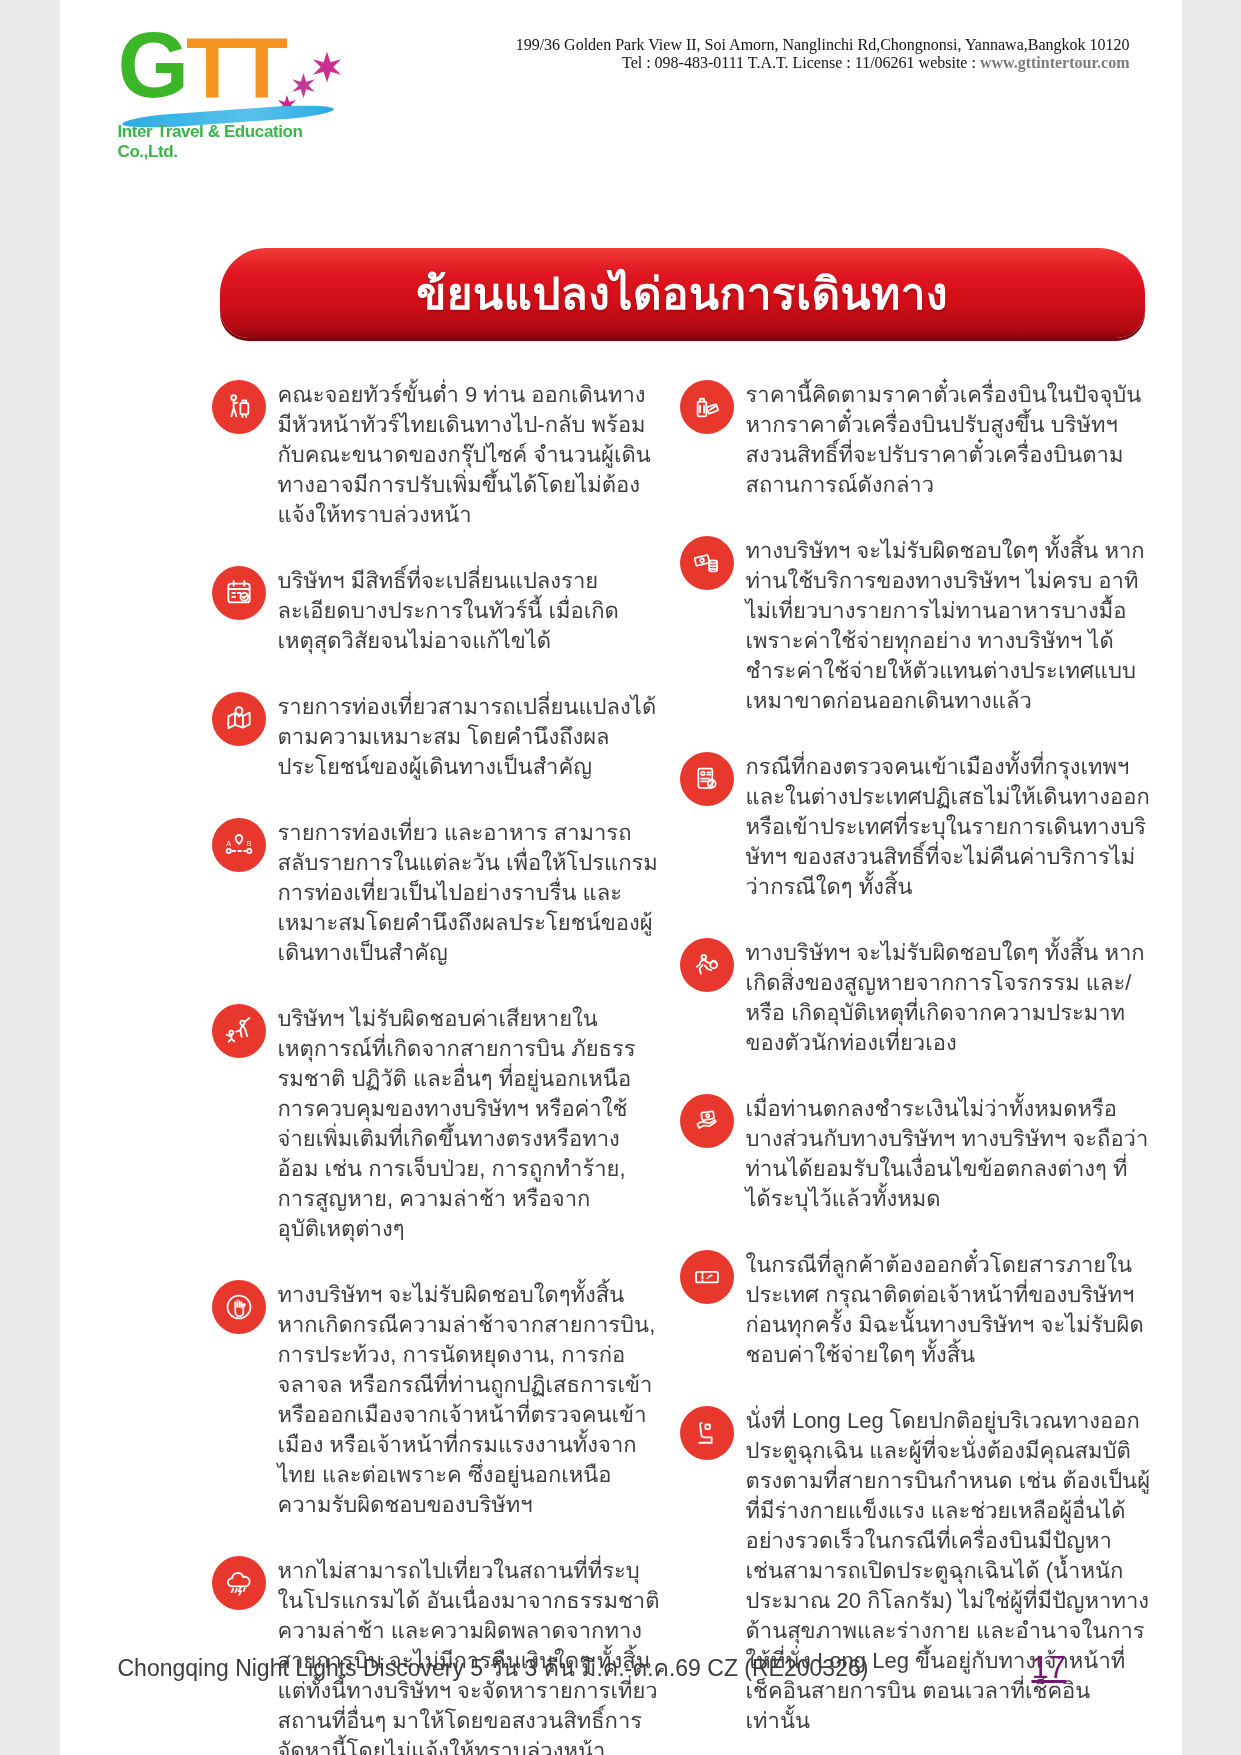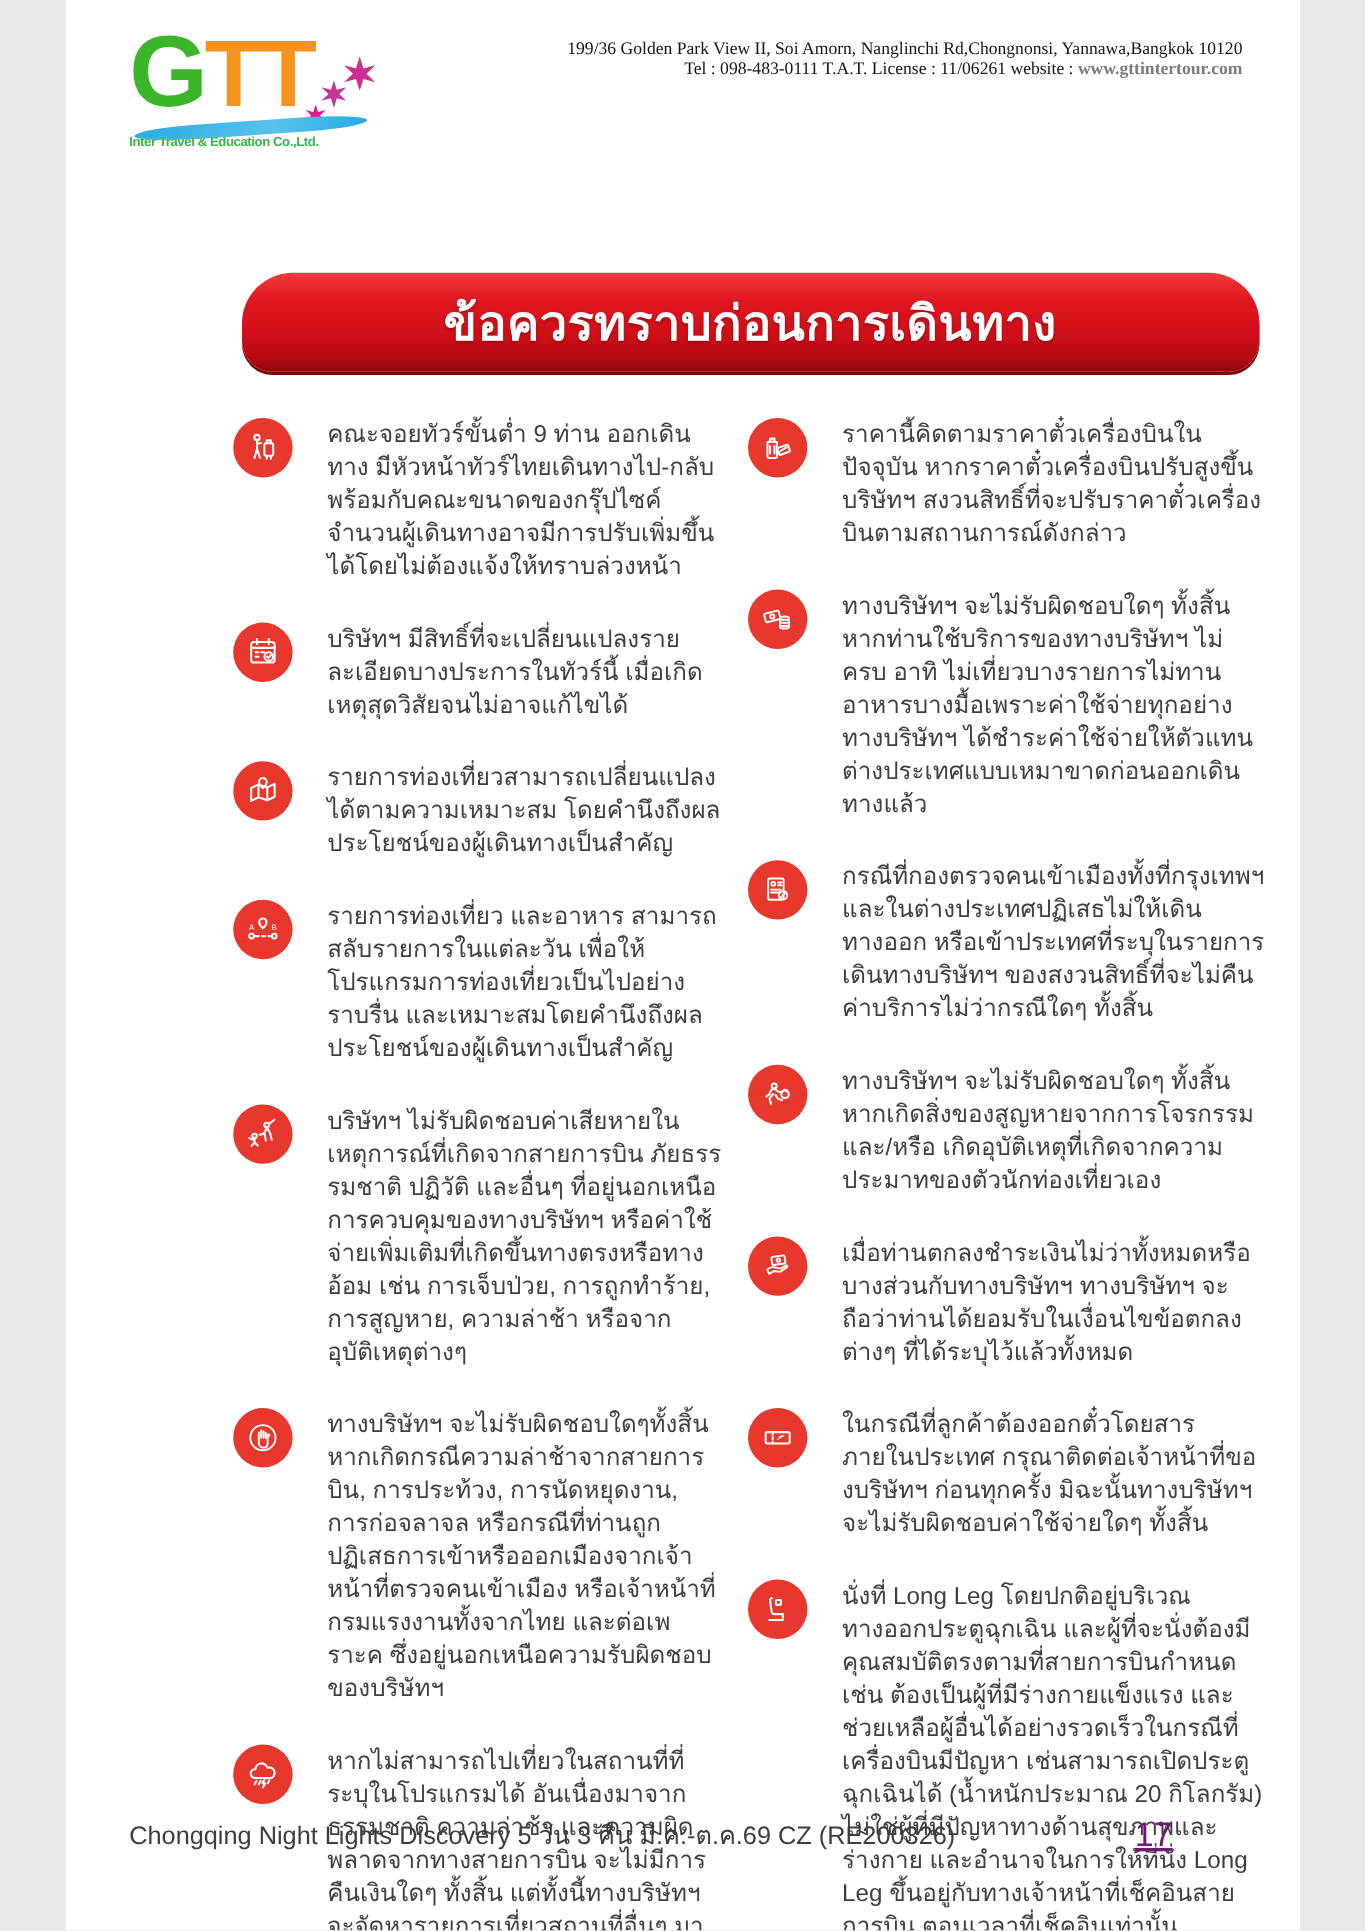--- a/index.html
+++ b/index.html
@@ -21,21 +21,21 @@
   .flower.f2 { left:14px; top:22px; }
   .flower.f3 { left:0;  top:44px; }
   .logo-swoosh {
     position:absolute; left:4px; top:88px; width:212px; height:13px;
     background:linear-gradient(90deg,#2aabe2,#57c2ec 60%,#2aabe2);
     border-radius:50% 60% 50% 60% / 100% 100% 100% 100%;
     transform:rotate(-4deg);
   }
   .logo-tagline {
     position:absolute; left:0; top:100px; width:240px;
-    color:#39b54a; font-weight:bold; font-size:12px; letter-spacing:-0.4px;
+    color:#39b54a; font-weight:bold; font-size:17px; letter-spacing:-0.4px;
     text-shadow:0 0 1px #fff;
   }
   .header-address {
     position:absolute; top:36px; right:52px; width:880px; text-align:right;
     font-family:"Liberation Serif", serif; color:#141414; font-size:16px;
   }
   .header-address .line2 { }
   .website-link { font-weight:bold; color:#7b7b7b; text-decoration:none; }
 
   
@@ -49,21 +49,21 @@
   .banner-title {
     color:#ffffff; font-weight:bold; font-size:44px; letter-spacing:0.5px;
     text-shadow:0 2px 3px rgba(0,0,0,0.25);
   }
 
   
   .notes {
     position:absolute; left:152px; top:380px; width:940px;
     display:grid; grid-template-columns:448px 472px; column-gap:20px;
   }
-  .note { display:flex; gap:32px; margin-bottom:36px; }
+  .note { display:flex; gap:12px; margin-bottom:36px; }
   .icon-circle {
     flex:0 0 54px; width:54px; height:54px; border-radius:50%;
     background:#e8382e; display:flex; align-items:center; justify-content:center;
   }
   .icon-circle svg { display:block; }
   .note-text { font-size:22px; line-height:30px; color:#3e3e3e; }
 
   
   .footer-tour {
     position:absolute; left:58px; top:1650px; font-size:23px; color:#3c3c3c;
@@ -97,21 +97,21 @@
   </div>
 
   <div class="header-address">
     <div class="line1">199/36 Golden Park View II, Soi Amorn, Nanglinchi Rd,Chongnonsi, Yannawa,Bangkok 10120</div>
     <div class="line2">
       <span>Tel : 098-483-0111 T.A.T. License : 11/06261 website : </span><a href="#" class="website-link">www.gttintertour.com</a>
     </div>
   </div>
 
   <div class="banner">
-    <div class="banner-title">ข้อควรทราบก่อนการเดินทาง</div>
+    <div class="banner-title">ข้ยนแปลงได่อนการเดินทาง</div>
   </div>
 
   <div class="notes">
 
     <div class="col">
 
       <div class="note">
         <span class="icon-circle">
           <svg width="32" height="32" viewBox="0 0 24 24" fill="none" stroke="#fff" stroke-width="1.4" stroke-linecap="round" stroke-linejoin="round">
             <circle cx="8" cy="5" r="1.8"></circle>

